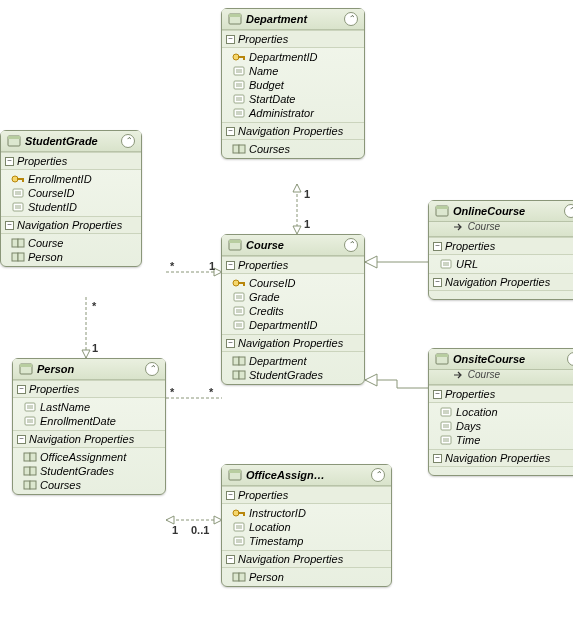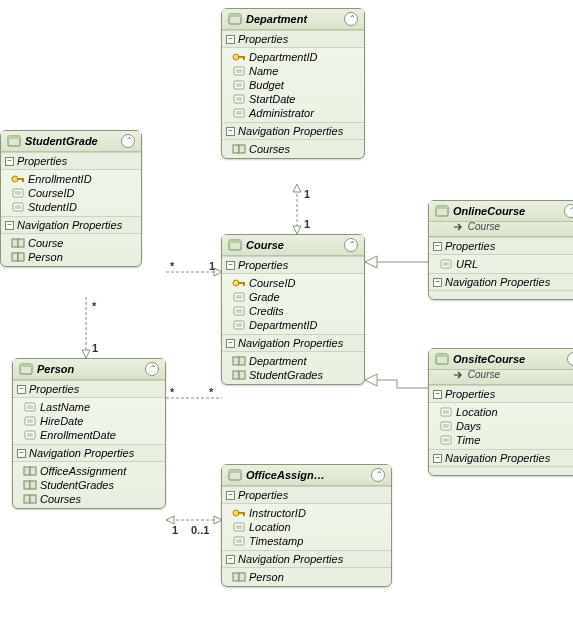--- a/index.html
+++ b/index.html
@@ -308,30 +308,20 @@
             <span>LastName</span>
           </div>
           <div class="prop-row">
             <span class="ico">
               <svg width="14" height="12">
                 <rect x="2" y="2" width="10" height="8" rx="1" fill="#fff" stroke="#9aa889"></rect>
                 <line x1="4" y1="5" x2="10" y2="5" stroke="#9aa889"></line>
                 <line x1="4" y1="7" x2="10" y2="7" stroke="#9aa889"></line>
               </svg>
             </span>
-            <span>HireDate</span>
-          </div>
-          <div class="prop-row">
-            <span class="ico">
-              <svg width="14" height="12">
-                <rect x="2" y="2" width="10" height="8" rx="1" fill="#fff" stroke="#9aa889"></rect>
-                <line x1="4" y1="5" x2="10" y2="5" stroke="#9aa889"></line>
-                <line x1="4" y1="7" x2="10" y2="7" stroke="#9aa889"></line>
-              </svg>
-            </span>
             <span>EnrollmentDate</span>
           </div>
         </div>
         <div class="section-header">
           <span class="minus">−</span>
           <span>Navigation Properties</span>
         </div>
         <div class="navs">
           <div class="nav-row">
             <span class="ico">

